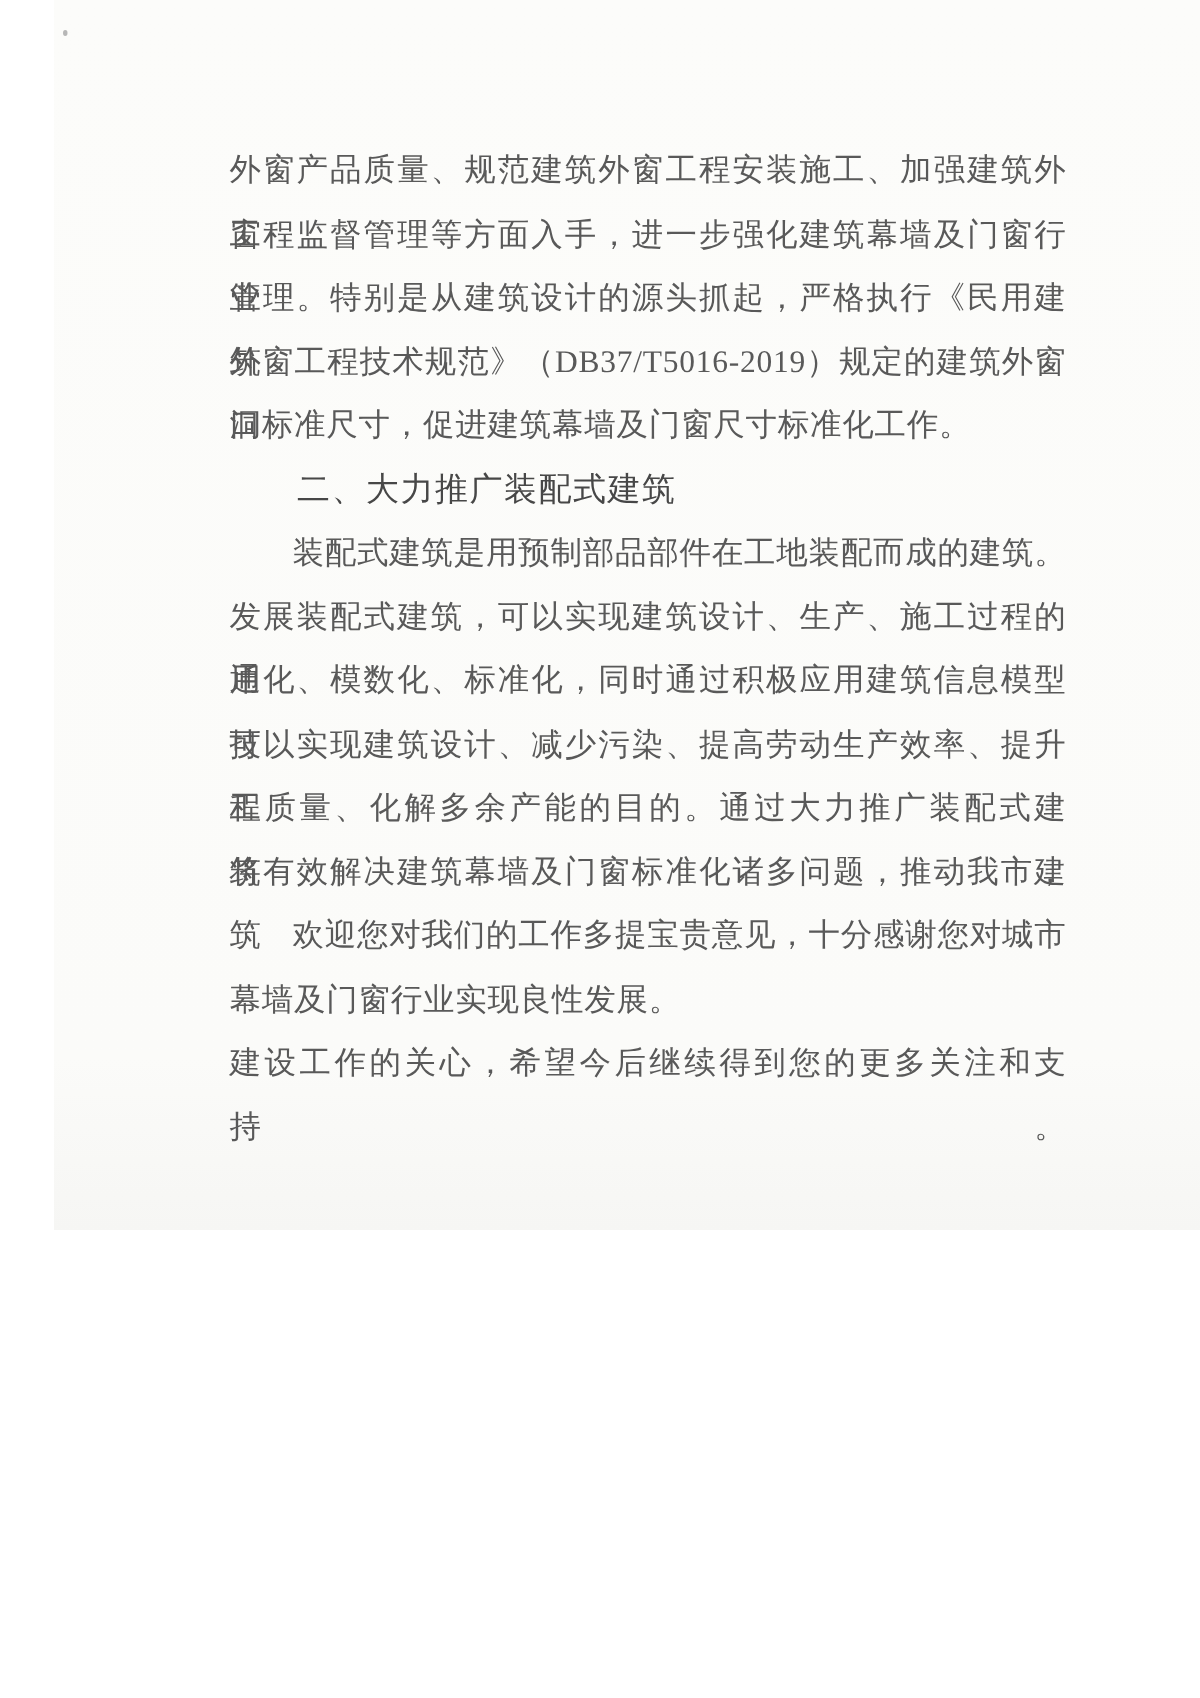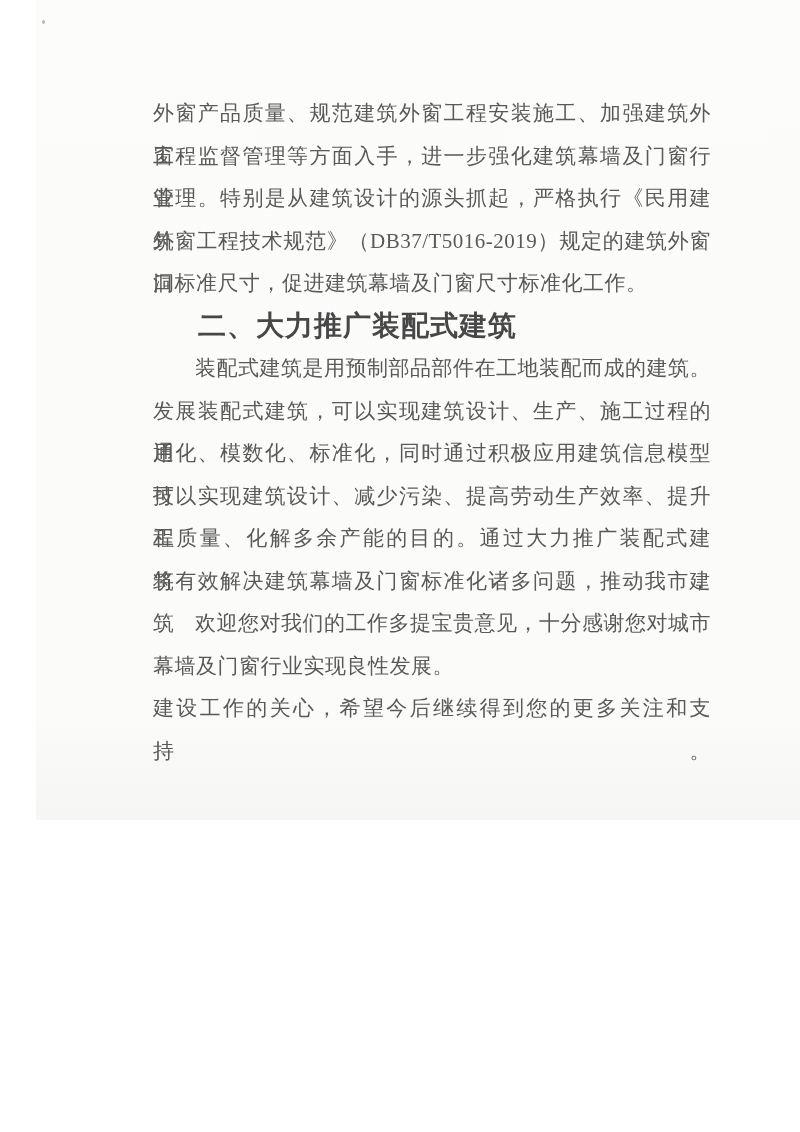--- a/index.html
+++ b/index.html
@@ -25,22 +25,22 @@
   .line.j{
     white-space:normal;
     text-align:justify;
     text-align-last:justify;
     -moz-text-align-last:justify;
   }
   .line.ind{padding-left:42px;}
   .line.ind.j{padding-left:42px;box-sizing:border-box;}
   .line.heading{
     font-family:"Liberation Sans","DejaVu Sans",sans-serif;
-    font-weight:bold;color:#474747;
-    padding-left:45px;font-size:28px;letter-spacing:1px;
+    font-weight:normal;color:#474747;
+    padding-left:45px;font-size:22px;letter-spacing:1px;
   }
   
   .sig-agency{
     position:absolute;left:418px;top:899px;
     font-size:21.5px;letter-spacing:1.5px;color:#565656;
     white-space:nowrap;
   }
   .sig-date{
     position:absolute;left:456px;top:971px;
     font-size:20px;letter-spacing:1px;color:#565656;

